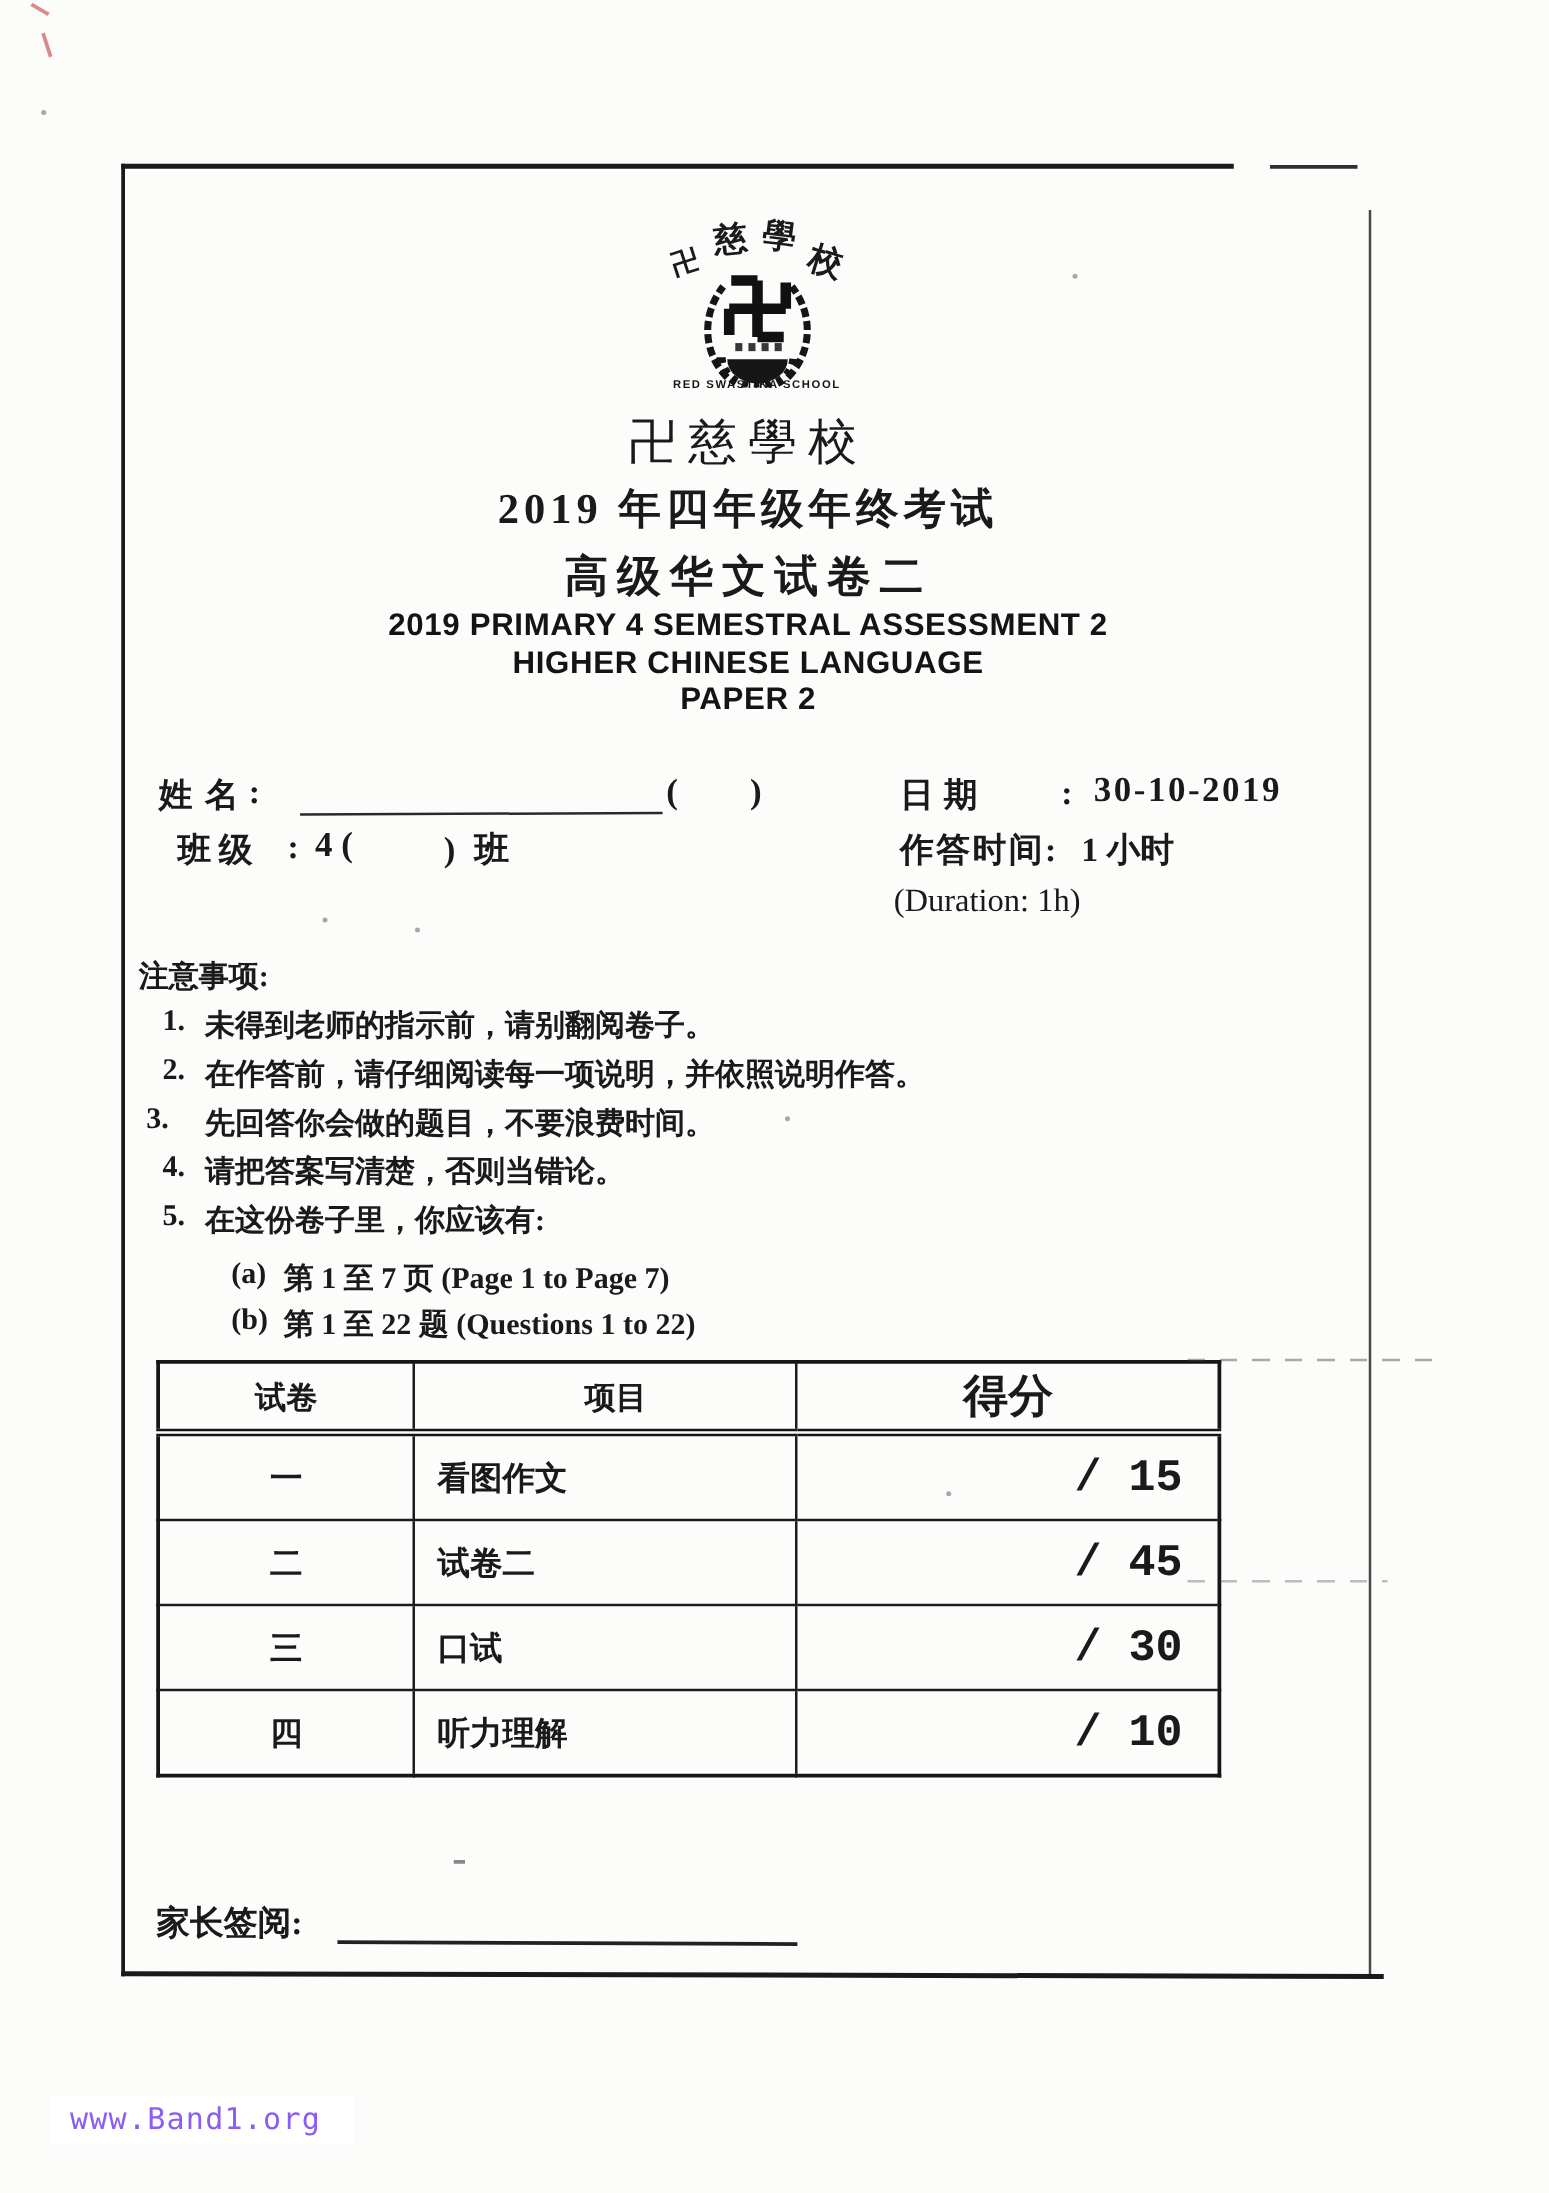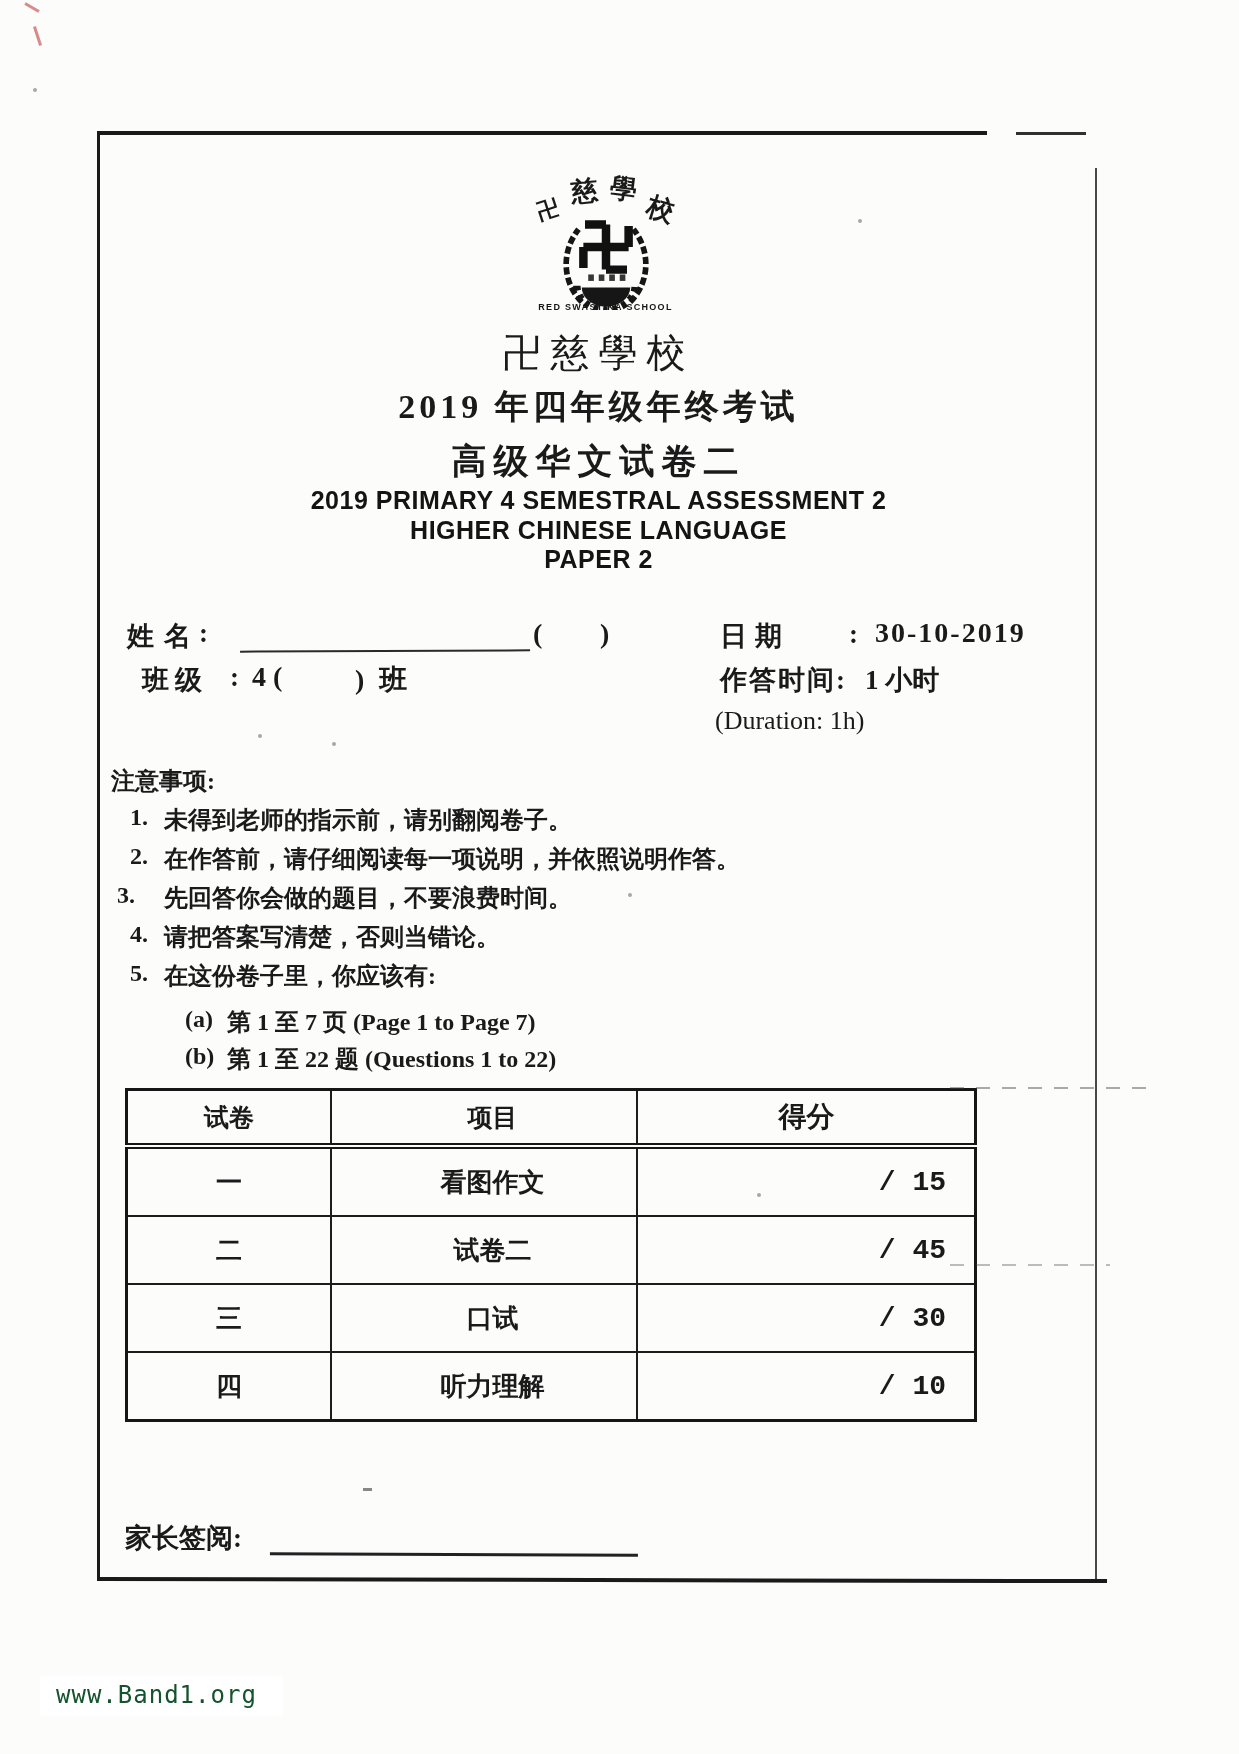--- a/index.html
+++ b/index.html
@@ -30,29 +30,29 @@
   .ins-num{display:inline-block;width:34px;flex:none;}
   .ins-sub{padding-left:74px;height:37px;}
   .ins-sub .ins-num{width:42px;}
   
   #score-table{position:absolute;left:28px;top:960px;}
   table{border-collapse:collapse;table-layout:fixed;width:820px;border:3px solid #161616;}
   th,td{border:2px solid #1c1c1c;font-family:Liberation Mono, monospace;}
   th{height:50px;font-size:25px;font-weight:700;border-bottom:6px double #161616;}
   td{height:64px;font-size:26px;font-weight:600;}
   .col-paper{width:200px;text-align:center;}
-  .col-item{width:285px;text-align:center;padding-left:18px;}
-  .col-score{width:335px;text-align:right;padding-right:28px;font-weight:700;font-size:28px;}
+  .col-item{width:285px;text-align:left;padding-left:18px;}
+  .col-score{width:335px;text-align:right;padding-right:28px;font-weight:700;font-size:36px;}
   .total-cell{text-align:right;padding-right:14px;font-weight:700;font-size:26px;}
   
   #parent-sign{position:absolute;left:28px;top:1392px;display:flex;align-items:flex-end;font-size:27px;font-weight:600;}
   .sign-underline{width:368px;height:30px;border-bottom:3px solid #222;margin-left:28px;transform:rotate(0.25deg);}
   
   #watermark{position:absolute;left:40px;top:1676px;background:#ffffff;padding:5px 26px 7px 16px;
-    font-family:"DejaVu Sans Mono",monospace;font-size:24px;letter-spacing:1px;color:#14532d;}
+    font-family:"DejaVu Sans Mono",monospace;font-size:24px;letter-spacing:1px;color:#8b5cf6;}
   
   .dot{position:absolute;width:4px;height:4px;border-radius:50%;background:#8b8b8b;opacity:.75;}
   .dash-art{position:absolute;height:2px;background:repeating-linear-gradient(90deg,#444 0 14px,transparent 14px 26px);opacity:.45;}
   .red-mark{position:absolute;background:#c35050;opacity:.65;}
 </style>
 </head>
 <body>
 
 <div id="page">
 

